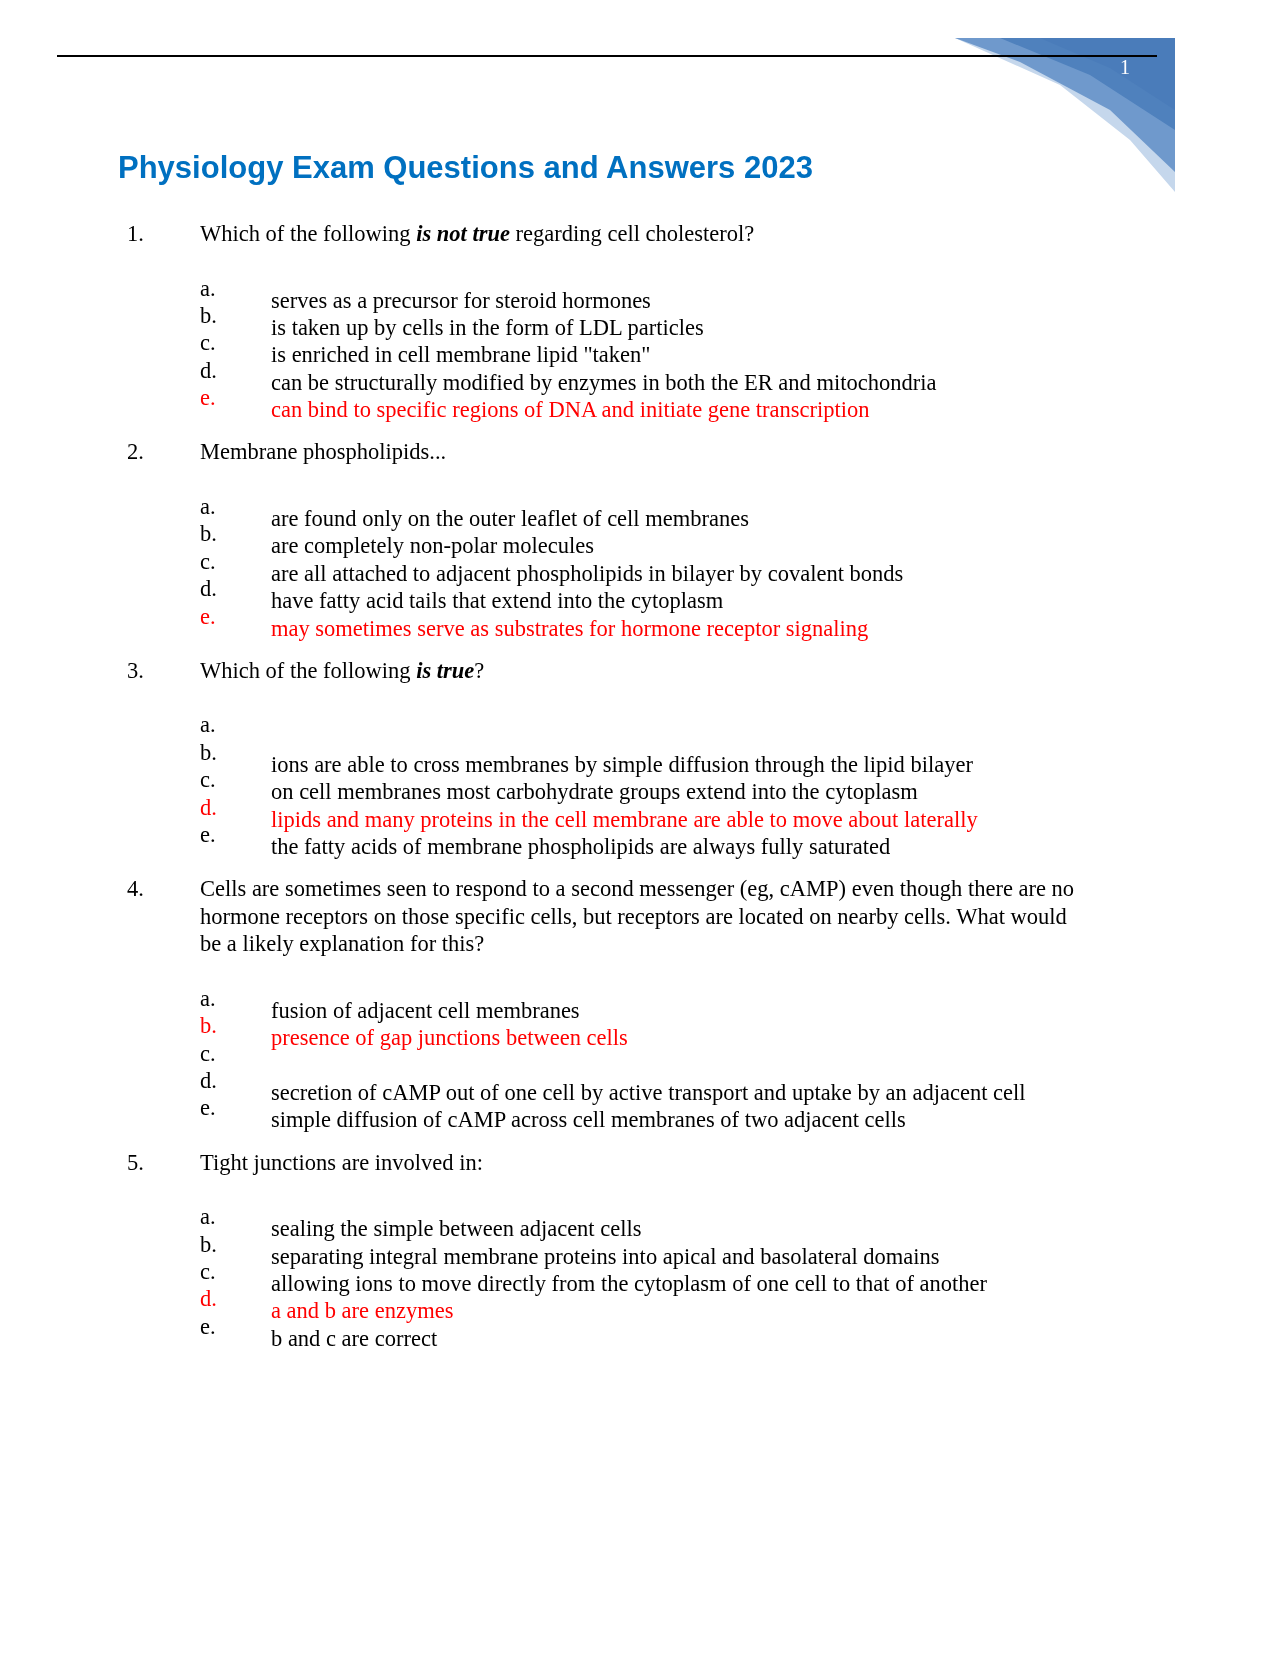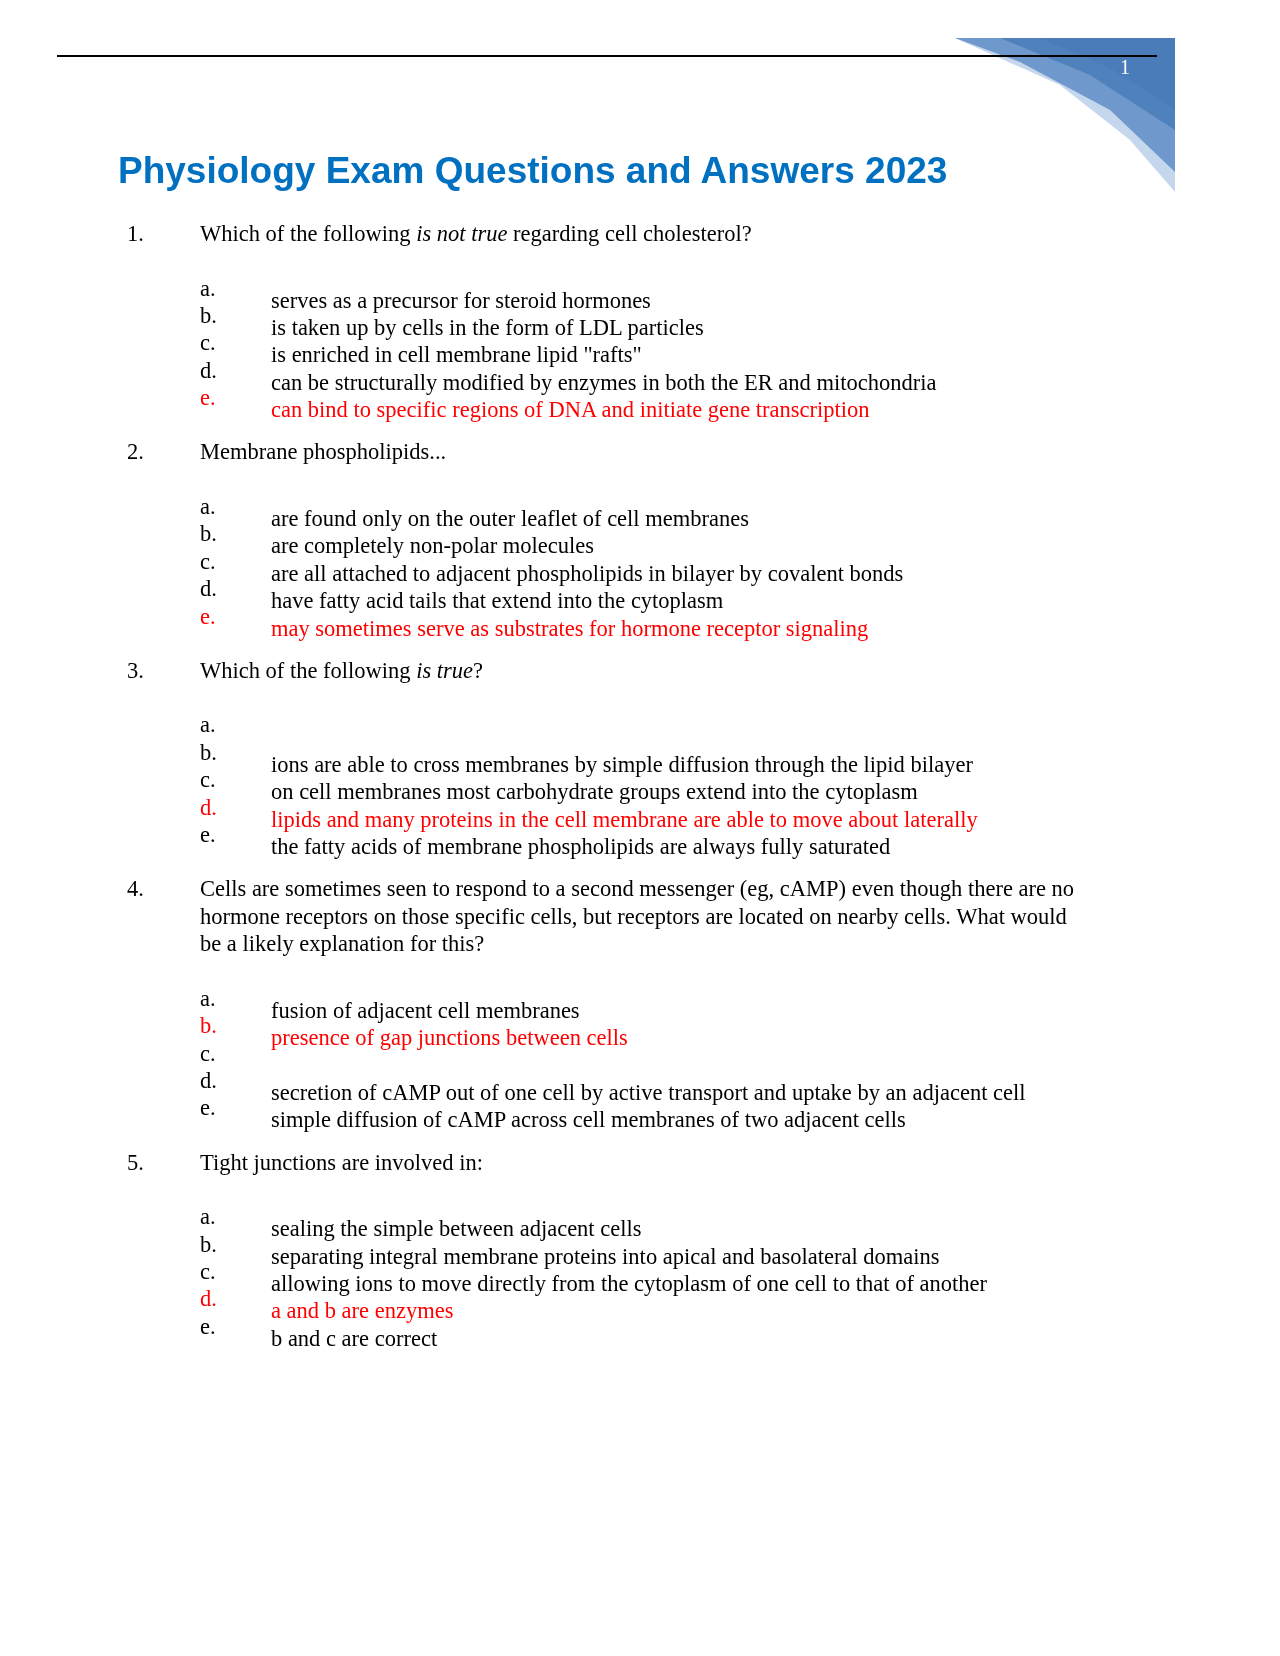--- a/index.html
+++ b/index.html
@@ -1,32 +1,32 @@
 <!DOCTYPE html>
 <html><head>
 <meta charset="utf-8">
 <style>
   html, body { margin: 0; padding: 0; background: #ffffff; }
   body { width: 1280px; height: 1656px; position: relative; overflow: hidden; font-family: "Liberation Serif", serif; color: #000; }
   .corner { position: absolute; left: 0; top: 0; width: 1280px; height: 220px; pointer-events: none; }
   .rule { position: absolute; left: 57px; top: 55px; width: 1100px; height: 2px; background: #000; }
   .page-num { position: absolute; left: 1120px; top: 56px; font-size: 20px; color: #ffffff; font-family: "Liberation Serif", serif; }
-  .title { position: absolute; left: 118px; top: 150px; font-family: "Liberation Sans", sans-serif; font-weight: bold; font-size: 37px; color: #0070c0; margin: 0; letter-spacing: 0; }
+  .title { position: absolute; left: 118px; top: 150px; font-family: "Liberation Sans", sans-serif; font-weight: bold; font-size: 31px; color: #0070c0; margin: 0; letter-spacing: 0; }
   .questions { position: absolute; left: 0; top: 220px; width: 1280px; }
   .q { position: relative; }
   .q-stem { position: relative; font-size: 22.5px; line-height: 27.5px; }
   .q-num { position: absolute; left: 127px; top: 0; }
   .q-text { margin-left: 200px; width: 880px; }
   .opts { margin-top: 27px; }
   .opt { position: relative; font-size: 22.5px; line-height: 27.4px; height: 27.4px; }
   .opt-letter { position: absolute; left: 200px; top: 0; }
   .opt-text { position: absolute; left: 271px; top: 12px; white-space: nowrap; }
   .opt.correct { color: #ff0000; }
   .q + .q { margin-top: 27px; }
-  em.bi { font-style: italic; font-weight: normal; }
+  em.bi { font-style: italic; font-weight: bold; }
 </style>
 </head>
 <body>
 
 <svg class="corner" viewBox="0 0 1280 220" xmlns="http://www.w3.org/2000/svg">
   <polygon points="955,38 1175,38 1175,192 1130,140 1060,85" fill="#c5d7ec"></polygon>
   <polygon points="955,38 1175,38 1175,172 1110,110 1020,62" fill="#6f99cc"></polygon>
   <polygon points="1000,38 1175,38 1175,130 1090,75" fill="#4f81bd"></polygon>
   <polygon points="1040,38 1175,38 1175,110 1110,68" fill="#4a7cba"></polygon>
 </svg>
@@ -46,21 +46,21 @@
       <div class="opt">
           <span class="opt-letter">a.</span>
           <span class="opt-text">serves as a precursor for steroid hormones</span>
         </div>
       <div class="opt">
           <span class="opt-letter">b.</span>
           <span class="opt-text">is taken up by cells in the form of LDL particles</span>
         </div>
       <div class="opt">
           <span class="opt-letter">c.</span>
-          <span class="opt-text">is enriched in cell membrane lipid "rafts"</span>
+          <span class="opt-text">is enriched in cell membrane lipid "taken"</span>
         </div>
       <div class="opt">
           <span class="opt-letter">d.</span>
           <span class="opt-text">can be structurally modified by enzymes in both the ER and mitochondria</span>
         </div>
       <div class="opt correct">
           <span class="opt-letter">e.</span>
           <span class="opt-text">can bind to specific regions of DNA and initiate gene transcription</span>
         </div>
     </div>

